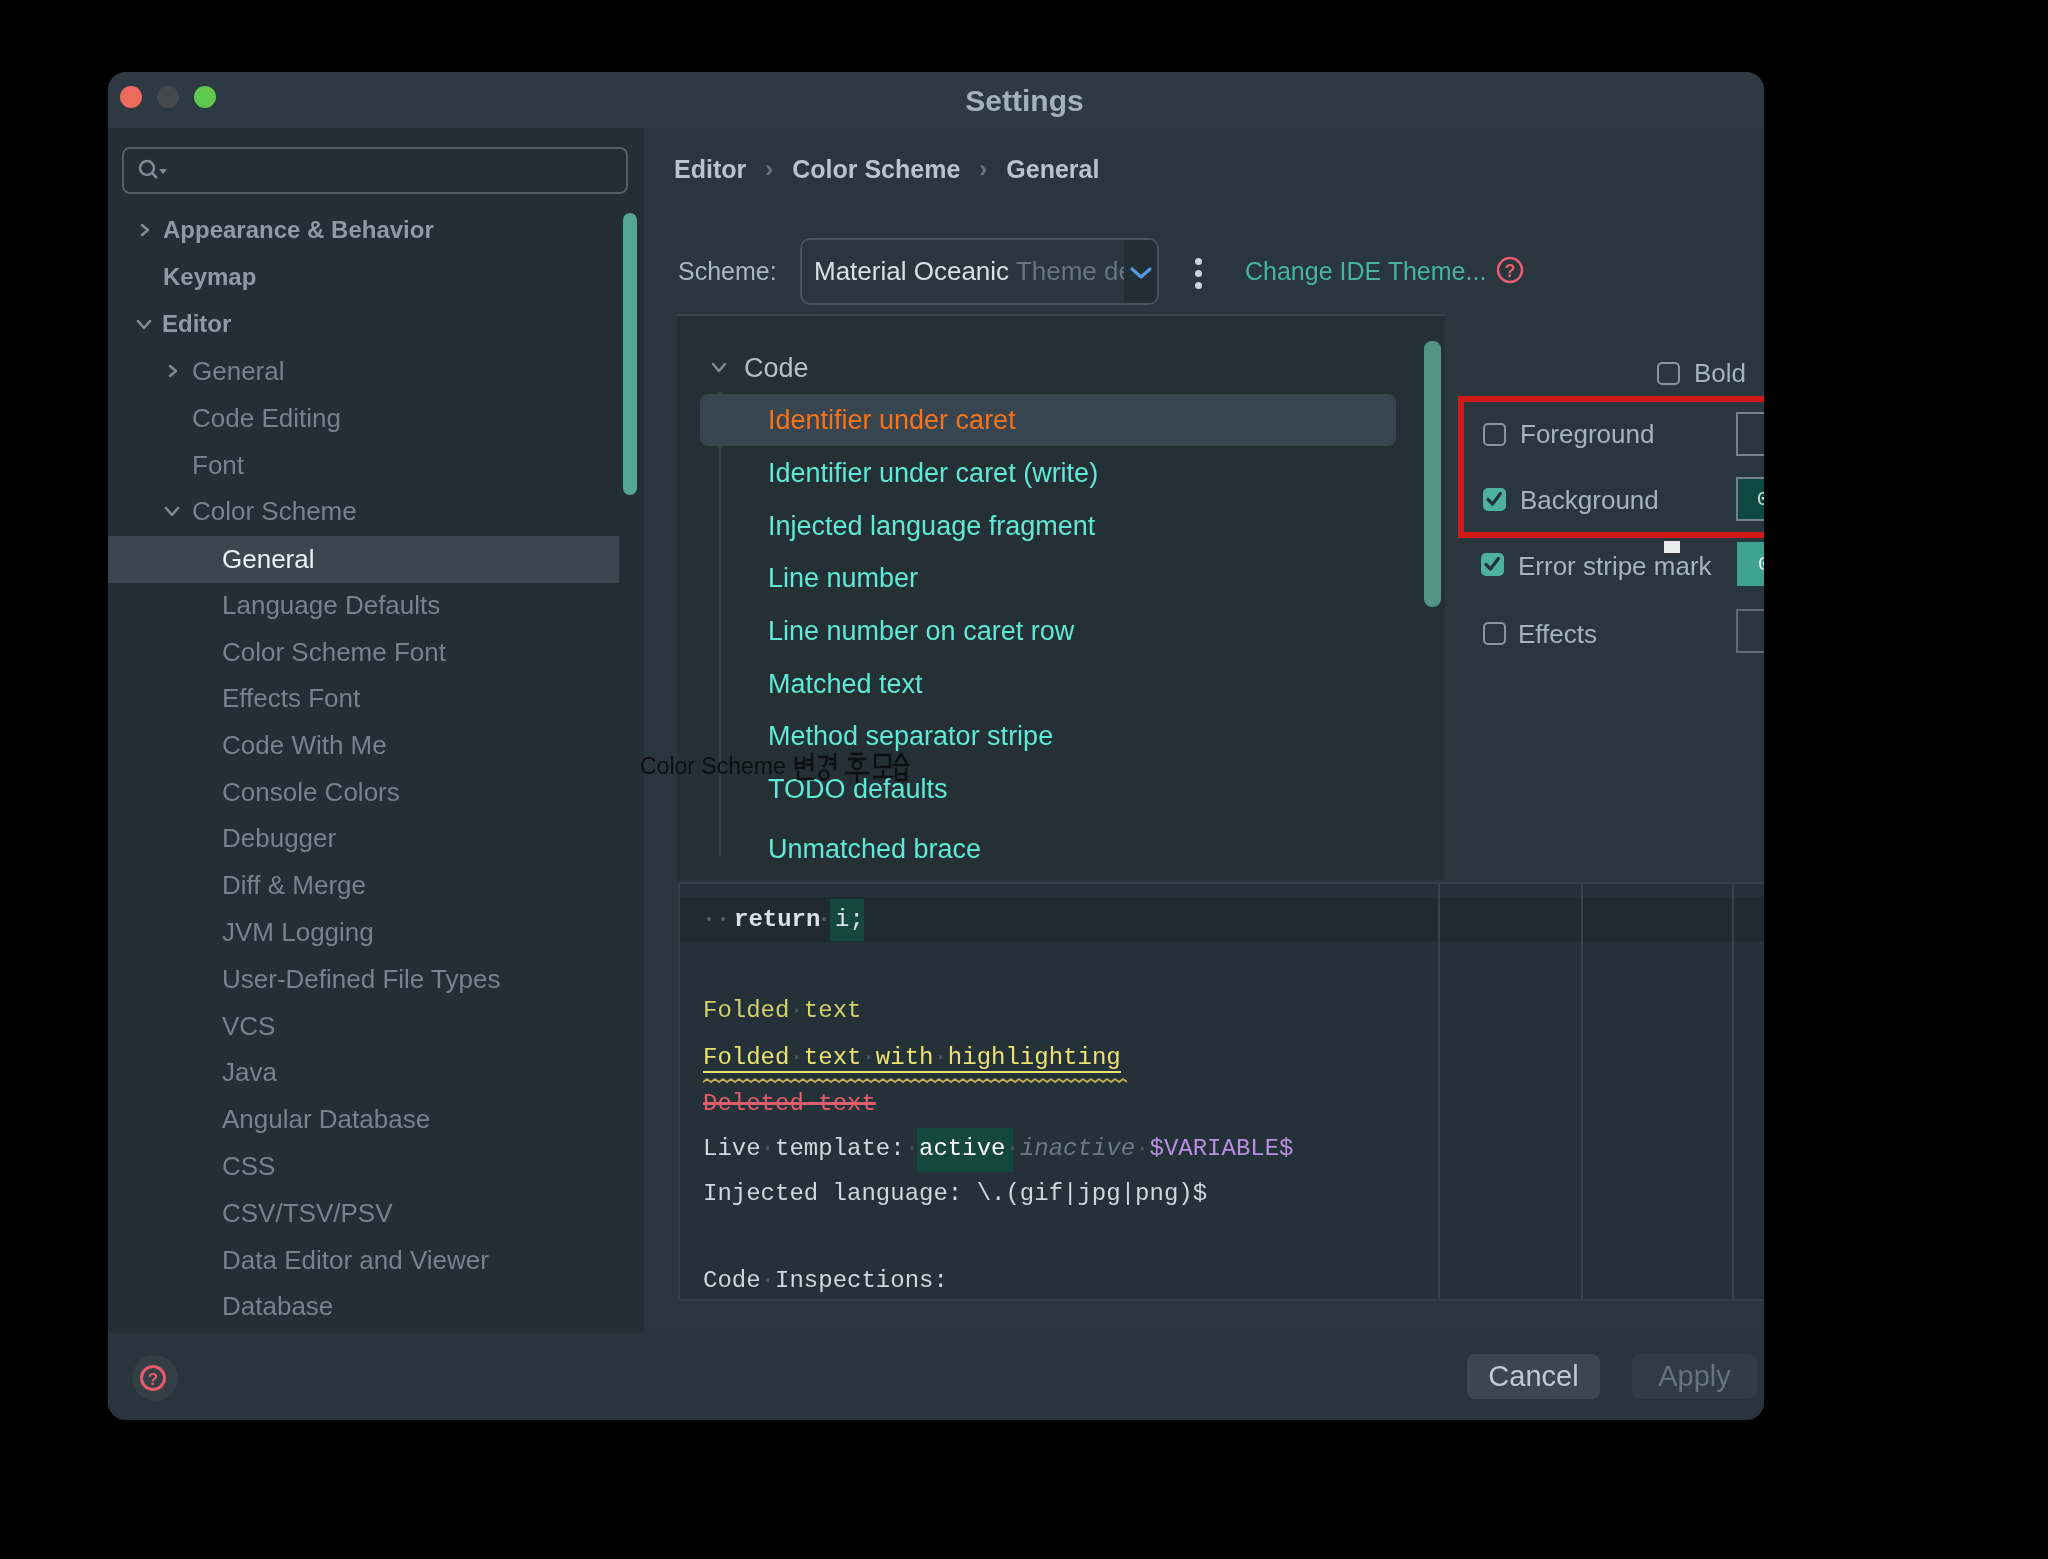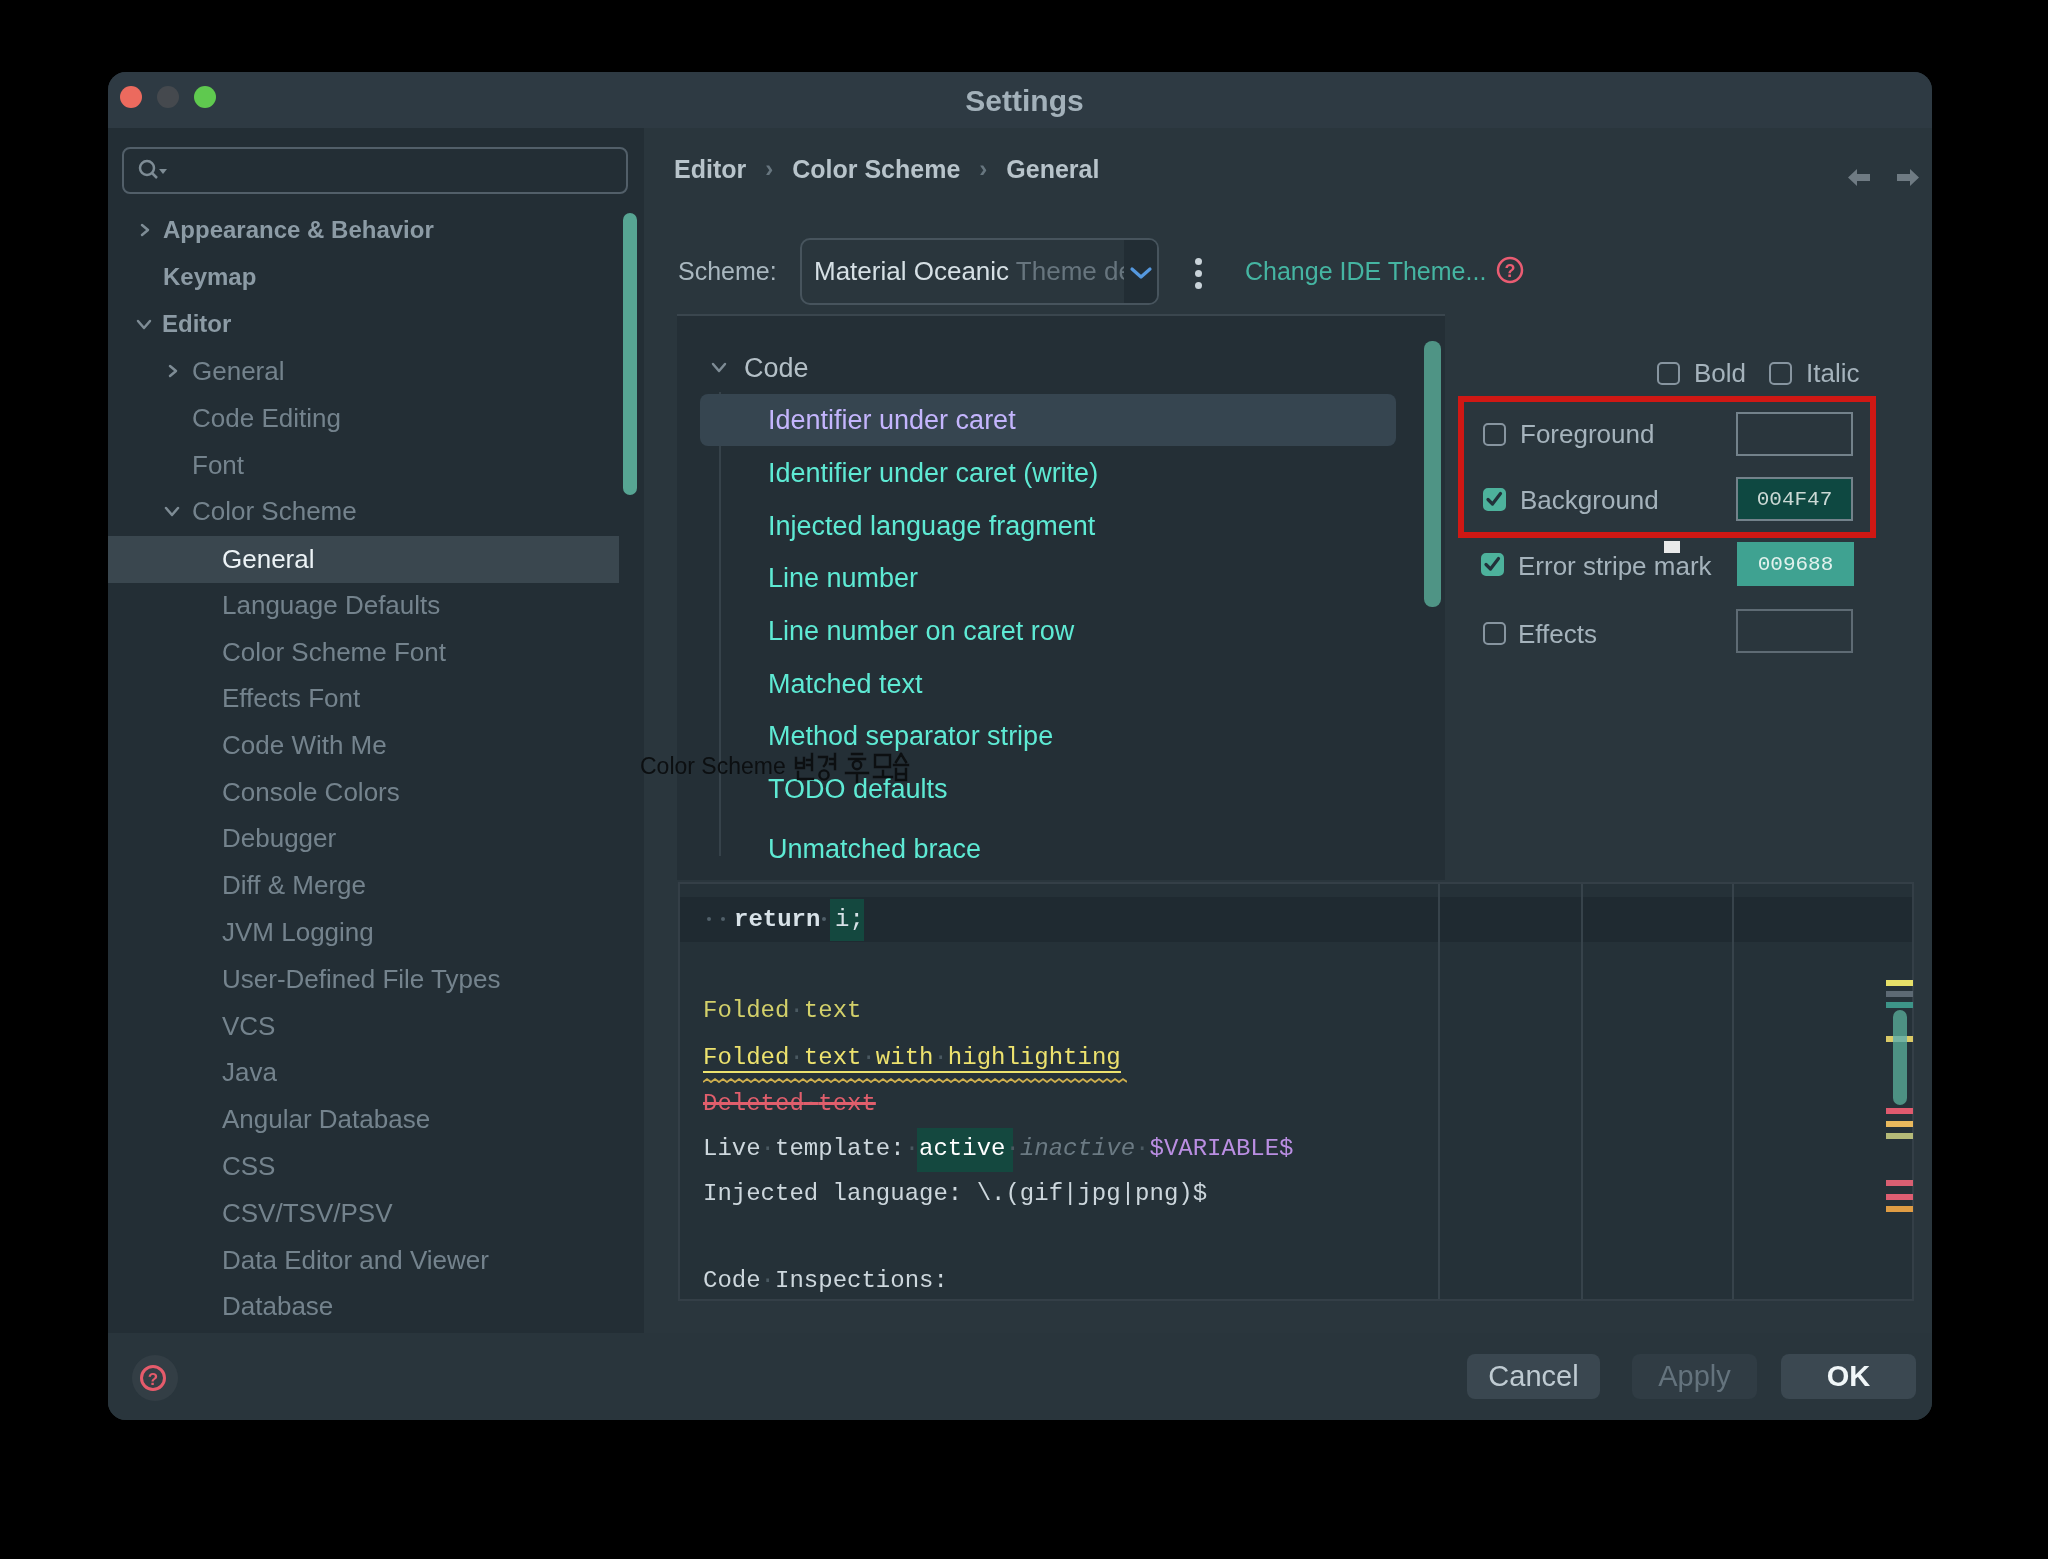--- a/index.html
+++ b/index.html
@@ -1,19 +1,19 @@
 <!DOCTYPE html>
 <html><head>
 <meta charset="utf-8">
 <style>
   * { margin:0; padding:0; box-sizing:border-box; }
   html,body { width:2048px; height:1559px; background:#000; overflow:hidden; }
   body { font-family:"Liberation Sans", sans-serif; position:relative; }
   .abs { position:absolute; }
-  #win { position:absolute; left:108px; top:72px; width:1824px; height:1348px;
+  #win { position:absolute; left:108px; top:72px; width:1656px; height:1348px;
          background:#2A363D; border-radius:18px; overflow:hidden; }
   .tl { position:absolute; width:22px; height:22px; border-radius:50%; top:14px; }
   .crumb { font-size:25px; font-weight:bold; color:#B8C4CB; }
   .sep { font-size:24px; color:#67767F; font-weight:bold; }
   .sideitem { position:absolute; height:46px; line-height:46px; font-size:26px; color:#74838D; white-space:nowrap; }
   .sideitem.b { font-weight:bold; color:#8C9BA5; font-size:24px; }
   .listitem { position:absolute; height:46px; line-height:46px; font-size:27px; color:#5eead4; white-space:nowrap; }
   .cb { position:absolute; width:23px; height:23px; border:2.5px solid #8795A0; border-radius:5px; }
   .cb.checked { background:#4DB29C; border-color:#4DB29C; }
   .cblabel { position:absolute; height:46px; line-height:46px; font-size:26px; color:#A5B3BC; white-space:nowrap; }
@@ -115,21 +115,21 @@
     <text x="14" y="21" text-anchor="middle" font-size="18" font-weight="bold" fill="#EA5C72" font-family="Liberation Sans, sans-serif">?</text>
   </svg>
 
   <div class="abs" style="left:569px;top:242px;width:768px;height:566px;background:#242F36;border-top:2px solid #3A464E;"></div>
   <svg class="abs" style="left:602px;top:288px;" width="18" height="16">
       <polyline points="3,4 9,11 15,4" fill="none" stroke="#7E8C95" stroke-width="2.5" stroke-linecap="round" stroke-linejoin="round"></polyline>
     </svg>
   <div class="listitem" style="left:636px;top:273px;color:#B4C0C7;">Code</div>
   <div class="abs" style="left:611px;top:320px;width:2px;height:464px;background:#36424A;"></div>
   <div class="abs" style="left:592px;top:322px;width:696px;height:52px;background:#364550;border-radius:8px;"></div>
-  <div class="listitem" style="left:660px;top:325px;color:#c4b5fd;">Identifier under caret</div>
+  <div class="listitem" style="left:660px;top:325px;color:#f97316;">Identifier under caret</div>
   <div id="listitems">
       <div class="listitem" style="left:660px;top:378px;">Identifier under caret (write)</div>
       <div class="listitem" style="left:660px;top:431px;">Injected language fragment</div>
       <div class="listitem" style="left:660px;top:483px;">Line number</div>
       <div class="listitem" style="left:660px;top:536px;">Line number on caret row</div>
       <div class="listitem" style="left:660px;top:589px;">Matched text</div>
       <div class="listitem" style="left:660px;top:641px;">Method separator stripe</div>
       <div class="listitem" style="left:660px;top:694px;">TODO defaults</div>
       <div class="listitem" style="left:660px;top:746px;margin-top:8px;">Unmatched brace</div>
     </div>

